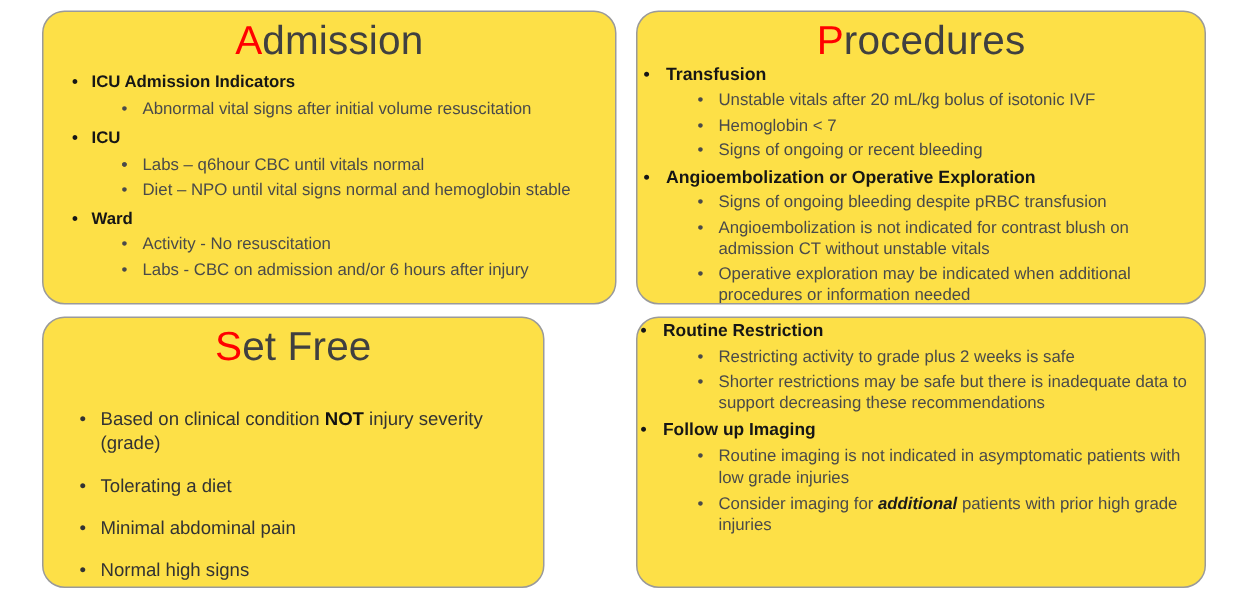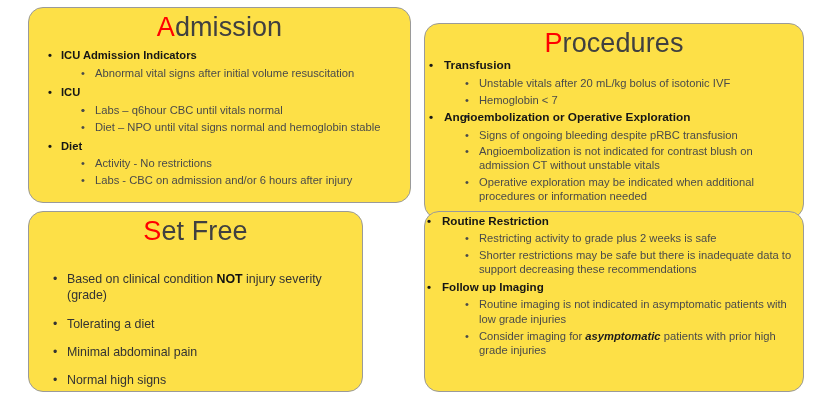--- a/index.html
+++ b/index.html
@@ -20,21 +20,21 @@
   }
   .card {
     position: absolute;
     box-sizing: border-box;
     border: 1.3px solid #9a9a9a;
     border-radius: 15px;
     background: #fde047;
     overflow: hidden;
   }
   #card-admission { left: 28px;  top: 7px;   width: 383px; height: 196px; }
-  #card-procedures{ left: 424px; top: 7px;   width: 380px; height: 196px; margin-top: 16px; }
+  #card-procedures{ left: 424px; top: 7px;   width: 380px; height: 196px; }
   #card-setfree   { left: 28px;  top: 211px; width: 335px; height: 181px; }
   #card-aftercare { left: 424px; top: 211px; width: 380px; height: 181px; }
 
   .card-title {
     text-align: center;
     font-size: 27px;
     font-weight: 400;
     color: #404040;
     letter-spacing: 0.1px;
     line-height: 1.05;
@@ -137,40 +137,40 @@
           <li class="lvl1"><span class="dot">•</span><span>ICU Admission Indicators</span></li>
           <ul class="sublist">
             <li class="lvl2"><span class="dot">•</span><span>Abnormal vital signs after initial volume resuscitation</span></li>
           </ul>
           <li class="lvl1"><span class="dot">•</span><span>ICU</span></li>
           <ul class="sublist">
             <li class="lvl2"><span class="dot">•</span></li>
             <li class="lvl2"><span class="dot">•</span><span>Labs – q6hour CBC until vitals normal</span></li>
             <li class="lvl2"><span class="dot">•</span><span>Diet – NPO until vital signs normal and hemoglobin stable</span></li>
           </ul>
-          <li class="lvl1"><span class="dot">•</span><span>Diet</span></li>
-          <ul class="sublist">
-            <li class="lvl2"><span class="dot">•</span><span>Activity - No restrictions</span></li>
+          <li class="lvl1"><span class="dot">•</span><span>Ward</span></li>
+          <ul class="sublist">
+            <li class="lvl2"><span class="dot">•</span><span>Activity - No resuscitation</span></li>
             <li class="lvl2"><span class="dot">•</span><span>Labs - CBC on admission and/or 6 hours after injury</span></li>
           </ul>
         </ul>
     </div>
   </div>
 
   <div class="card" id="card-procedures">
     <div class="card-title">
       <span class="accent">P</span><span>rocedures</span>
     </div>
     <div id="procedures-body">
       <ul class="bullets" id="procedures-sections">
           <li class="lvl1"><span class="dot">•</span><span>Transfusion</span></li>
           <ul class="sublist">
             <li class="lvl2"><span class="dot">•</span><span>Unstable vitals after 20 mL/kg bolus of isotonic IVF</span></li>
             <li class="lvl2"><span class="dot">•</span><span>Hemoglobin &lt; 7</span></li>
-            <li class="lvl2"><span class="dot">•</span></li>
+            <li class="lvl2"><span class="dot">•</span><span>Signs of ongoing or recent bleeding</span></li>
           </ul>
           <li class="lvl1"><span class="dot">•</span><span>Angioembolization or Operative Exploration</span></li>
           <ul class="sublist">
             <li class="lvl2"><span class="dot">•</span><span>Signs of ongoing bleeding despite pRBC transfusion</span></li>
             <li class="lvl2"><span class="dot">•</span><span>Angioembolization is not indicated for contrast blush on admission CT without unstable vitals</span></li>
             <li class="lvl2"><span class="dot">•</span><span>Operative exploration may be indicated when additional procedures or information needed</span></li>
           </ul>
         </ul>
     </div>
   </div>
@@ -193,19 +193,19 @@
     <div id="aftercare-body">
       <ul class="bullets" id="aftercare-sections">
           <li class="lvl1"><span class="dot">•</span><span>Routine Restriction</span></li>
           <ul class="sublist">
             <li class="lvl2"><span class="dot">•</span><span>Restricting activity to grade plus 2 weeks is safe</span></li>
             <li class="lvl2"><span class="dot">•</span><span>Shorter restrictions may be safe but there is inadequate data to support decreasing these recommendations</span></li>
           </ul>
           <li class="lvl1"><span class="dot">•</span><span>Follow up Imaging</span></li>
           <ul class="sublist">
             <li class="lvl2"><span class="dot">•</span><span>Routine imaging is not indicated in asymptomatic patients with low grade injuries</span></li>
-            <li class="lvl2"><span class="dot">•</span><span>Consider imaging for <span class="bi">asymptomatic</span> patients with prior high grade injuries</span></li>
+            <li class="lvl2"><span class="dot">•</span><span>Consider imaging for <span class="bi">additional</span> patients with prior high grade injuries</span></li>
           </ul>
         </ul>
     </div>
   </div>
 
 </div>
 
 </body></html>

